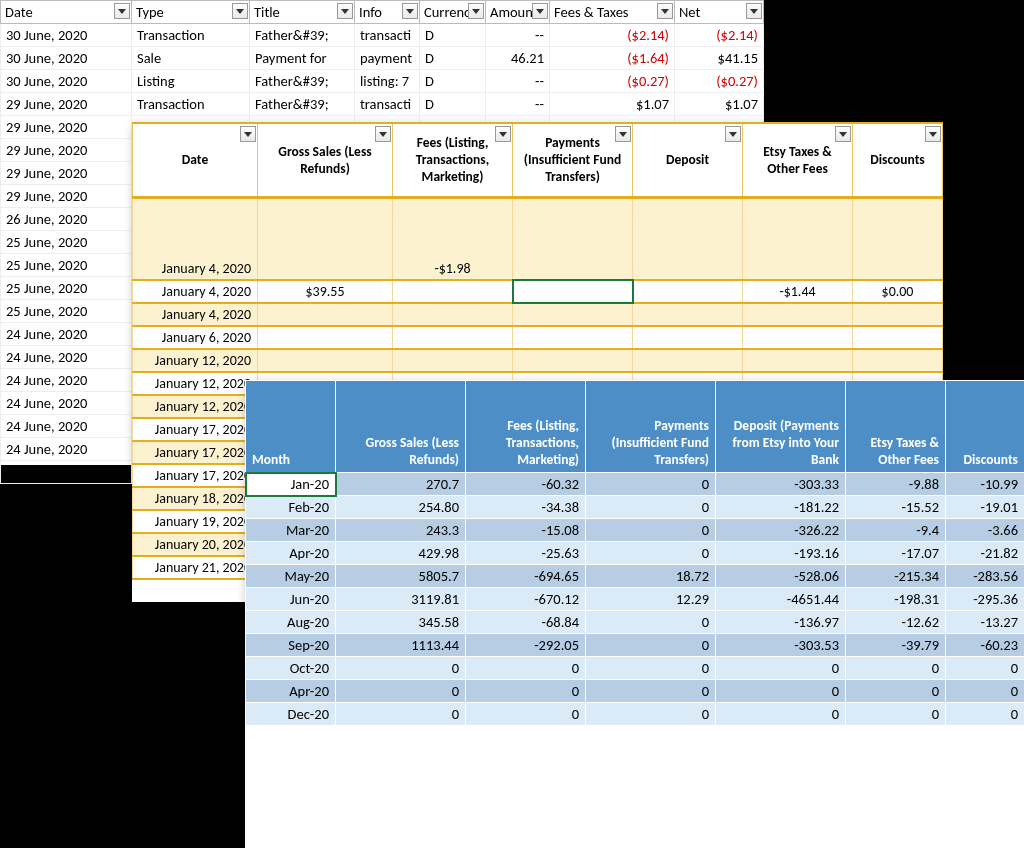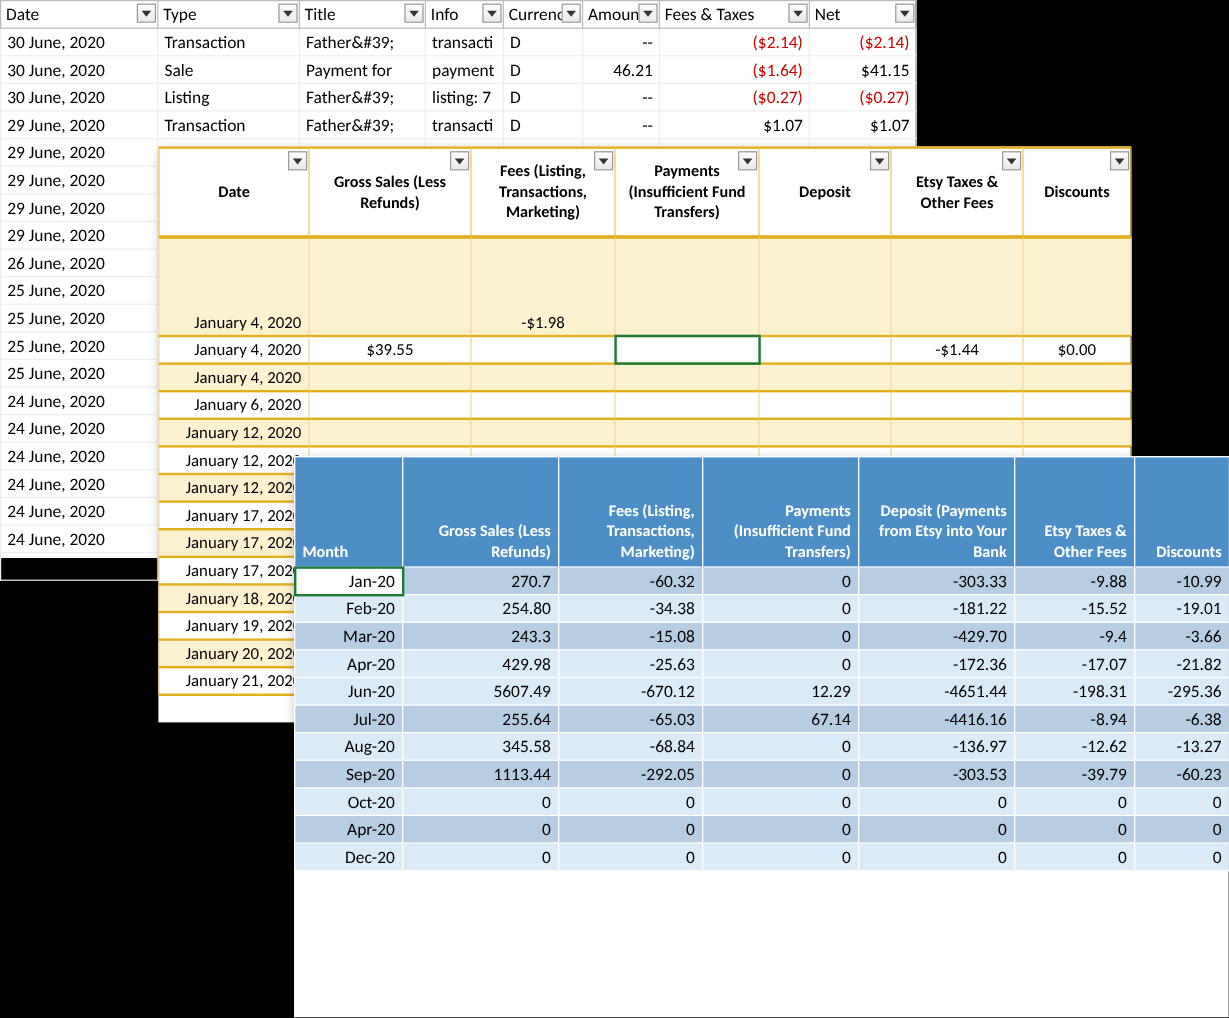--- a/index.html
+++ b/index.html
@@ -536,51 +536,51 @@
           <td>0</td>
           <td>-181.22</td>
           <td>-15.52</td>
           <td>-19.01</td>
         </tr>
         <tr class="ra">
           <td>Mar-20</td>
           <td>243.3</td>
           <td>-15.08</td>
           <td>0</td>
-          <td>-429.70</td>
+          <td>-326.22</td>
           <td>-9.4</td>
           <td>-3.66</td>
         </tr>
         <tr class="rb">
           <td>Apr-20</td>
           <td>429.98</td>
           <td>-25.63</td>
           <td>0</td>
-          <td>-172.36</td>
+          <td>-193.16</td>
           <td>-17.07</td>
           <td>-21.82</td>
         </tr>
+        <tr class="ra">
+          <td>May-20</td>
+          <td>5805.7</td>
+          <td>-694.65</td>
+          <td>18.72</td>
+          <td>-528.06</td>
+          <td>-215.34</td>
+          <td>-283.56</td>
+        </tr>
         <tr class="rb">
           <td>Jun-20</td>
-          <td>5607.49</td>
+          <td>3119.81</td>
           <td>-670.12</td>
           <td>12.29</td>
           <td>-4651.44</td>
           <td>-198.31</td>
           <td>-295.36</td>
         </tr>
-        <tr class="ra">
-          <td>Jul-20</td>
-          <td>255.64</td>
-          <td>-65.03</td>
-          <td>67.14</td>
-          <td>-4416.16</td>
-          <td>-8.94</td>
-          <td>-6.38</td>
-        </tr>
         <tr class="rb">
           <td>Aug-20</td>
           <td>345.58</td>
           <td>-68.84</td>
           <td>0</td>
           <td>-136.97</td>
           <td>-12.62</td>
           <td>-13.27</td>
         </tr>
         <tr class="ra">

